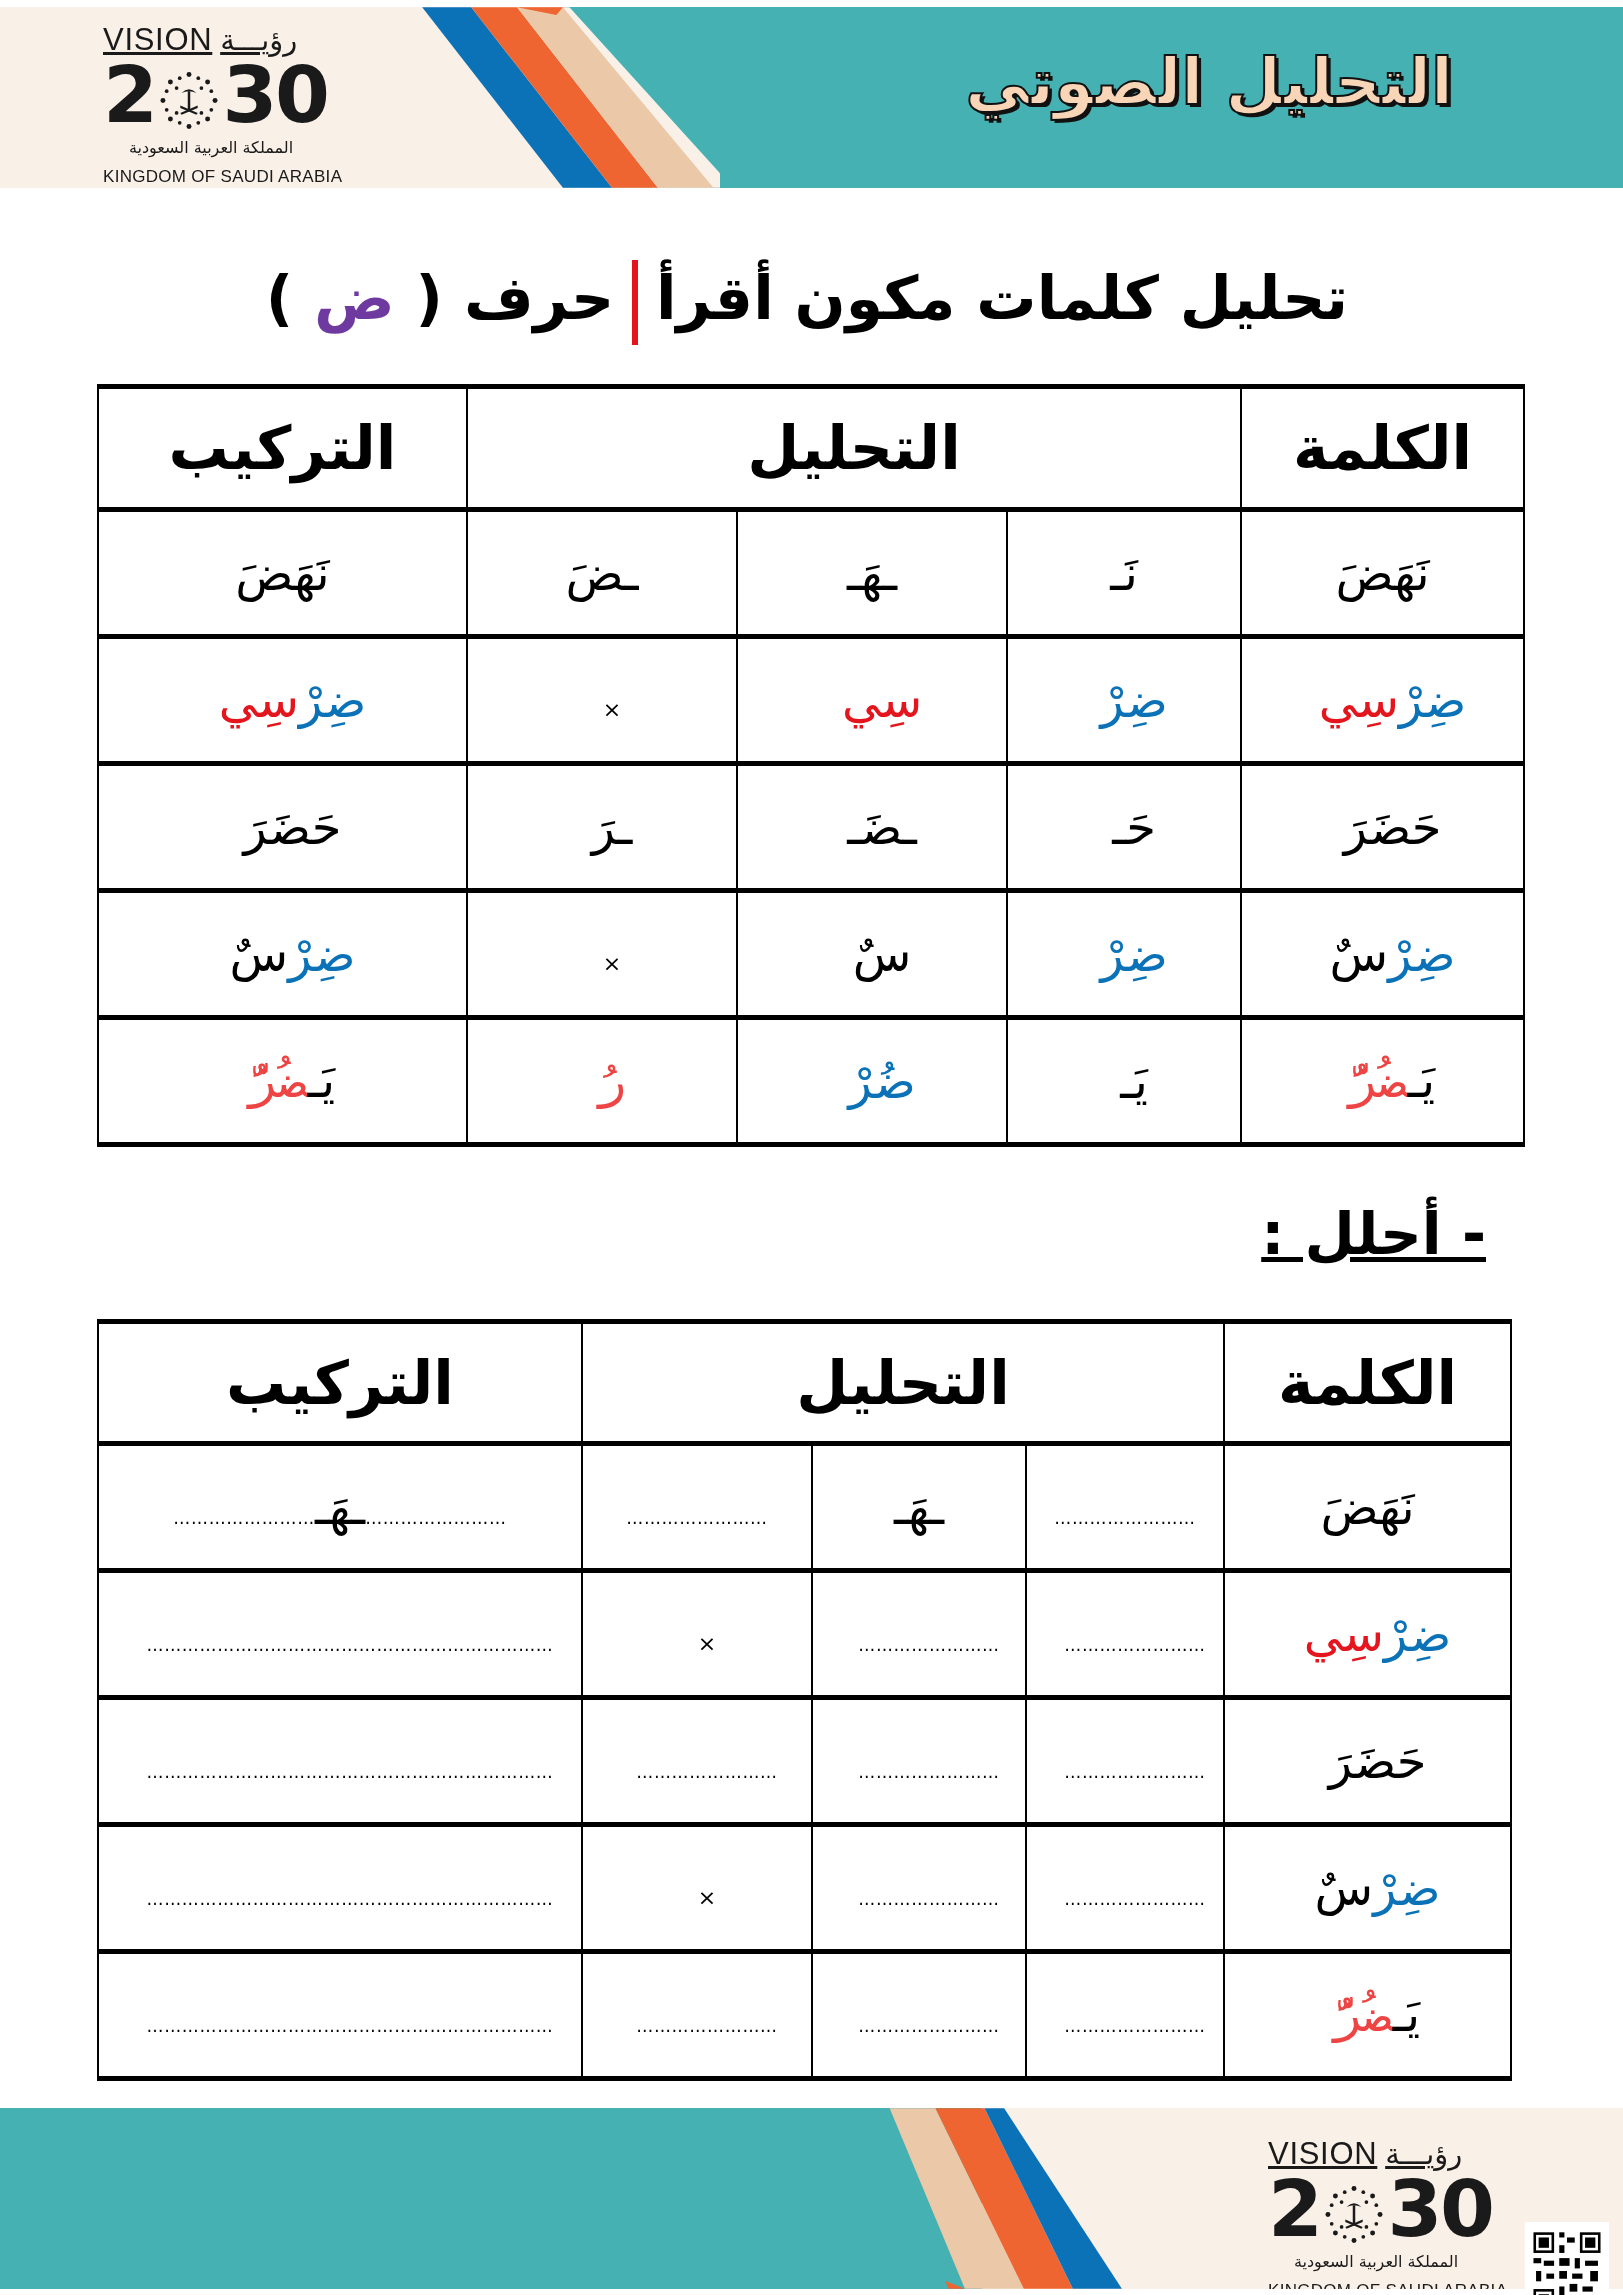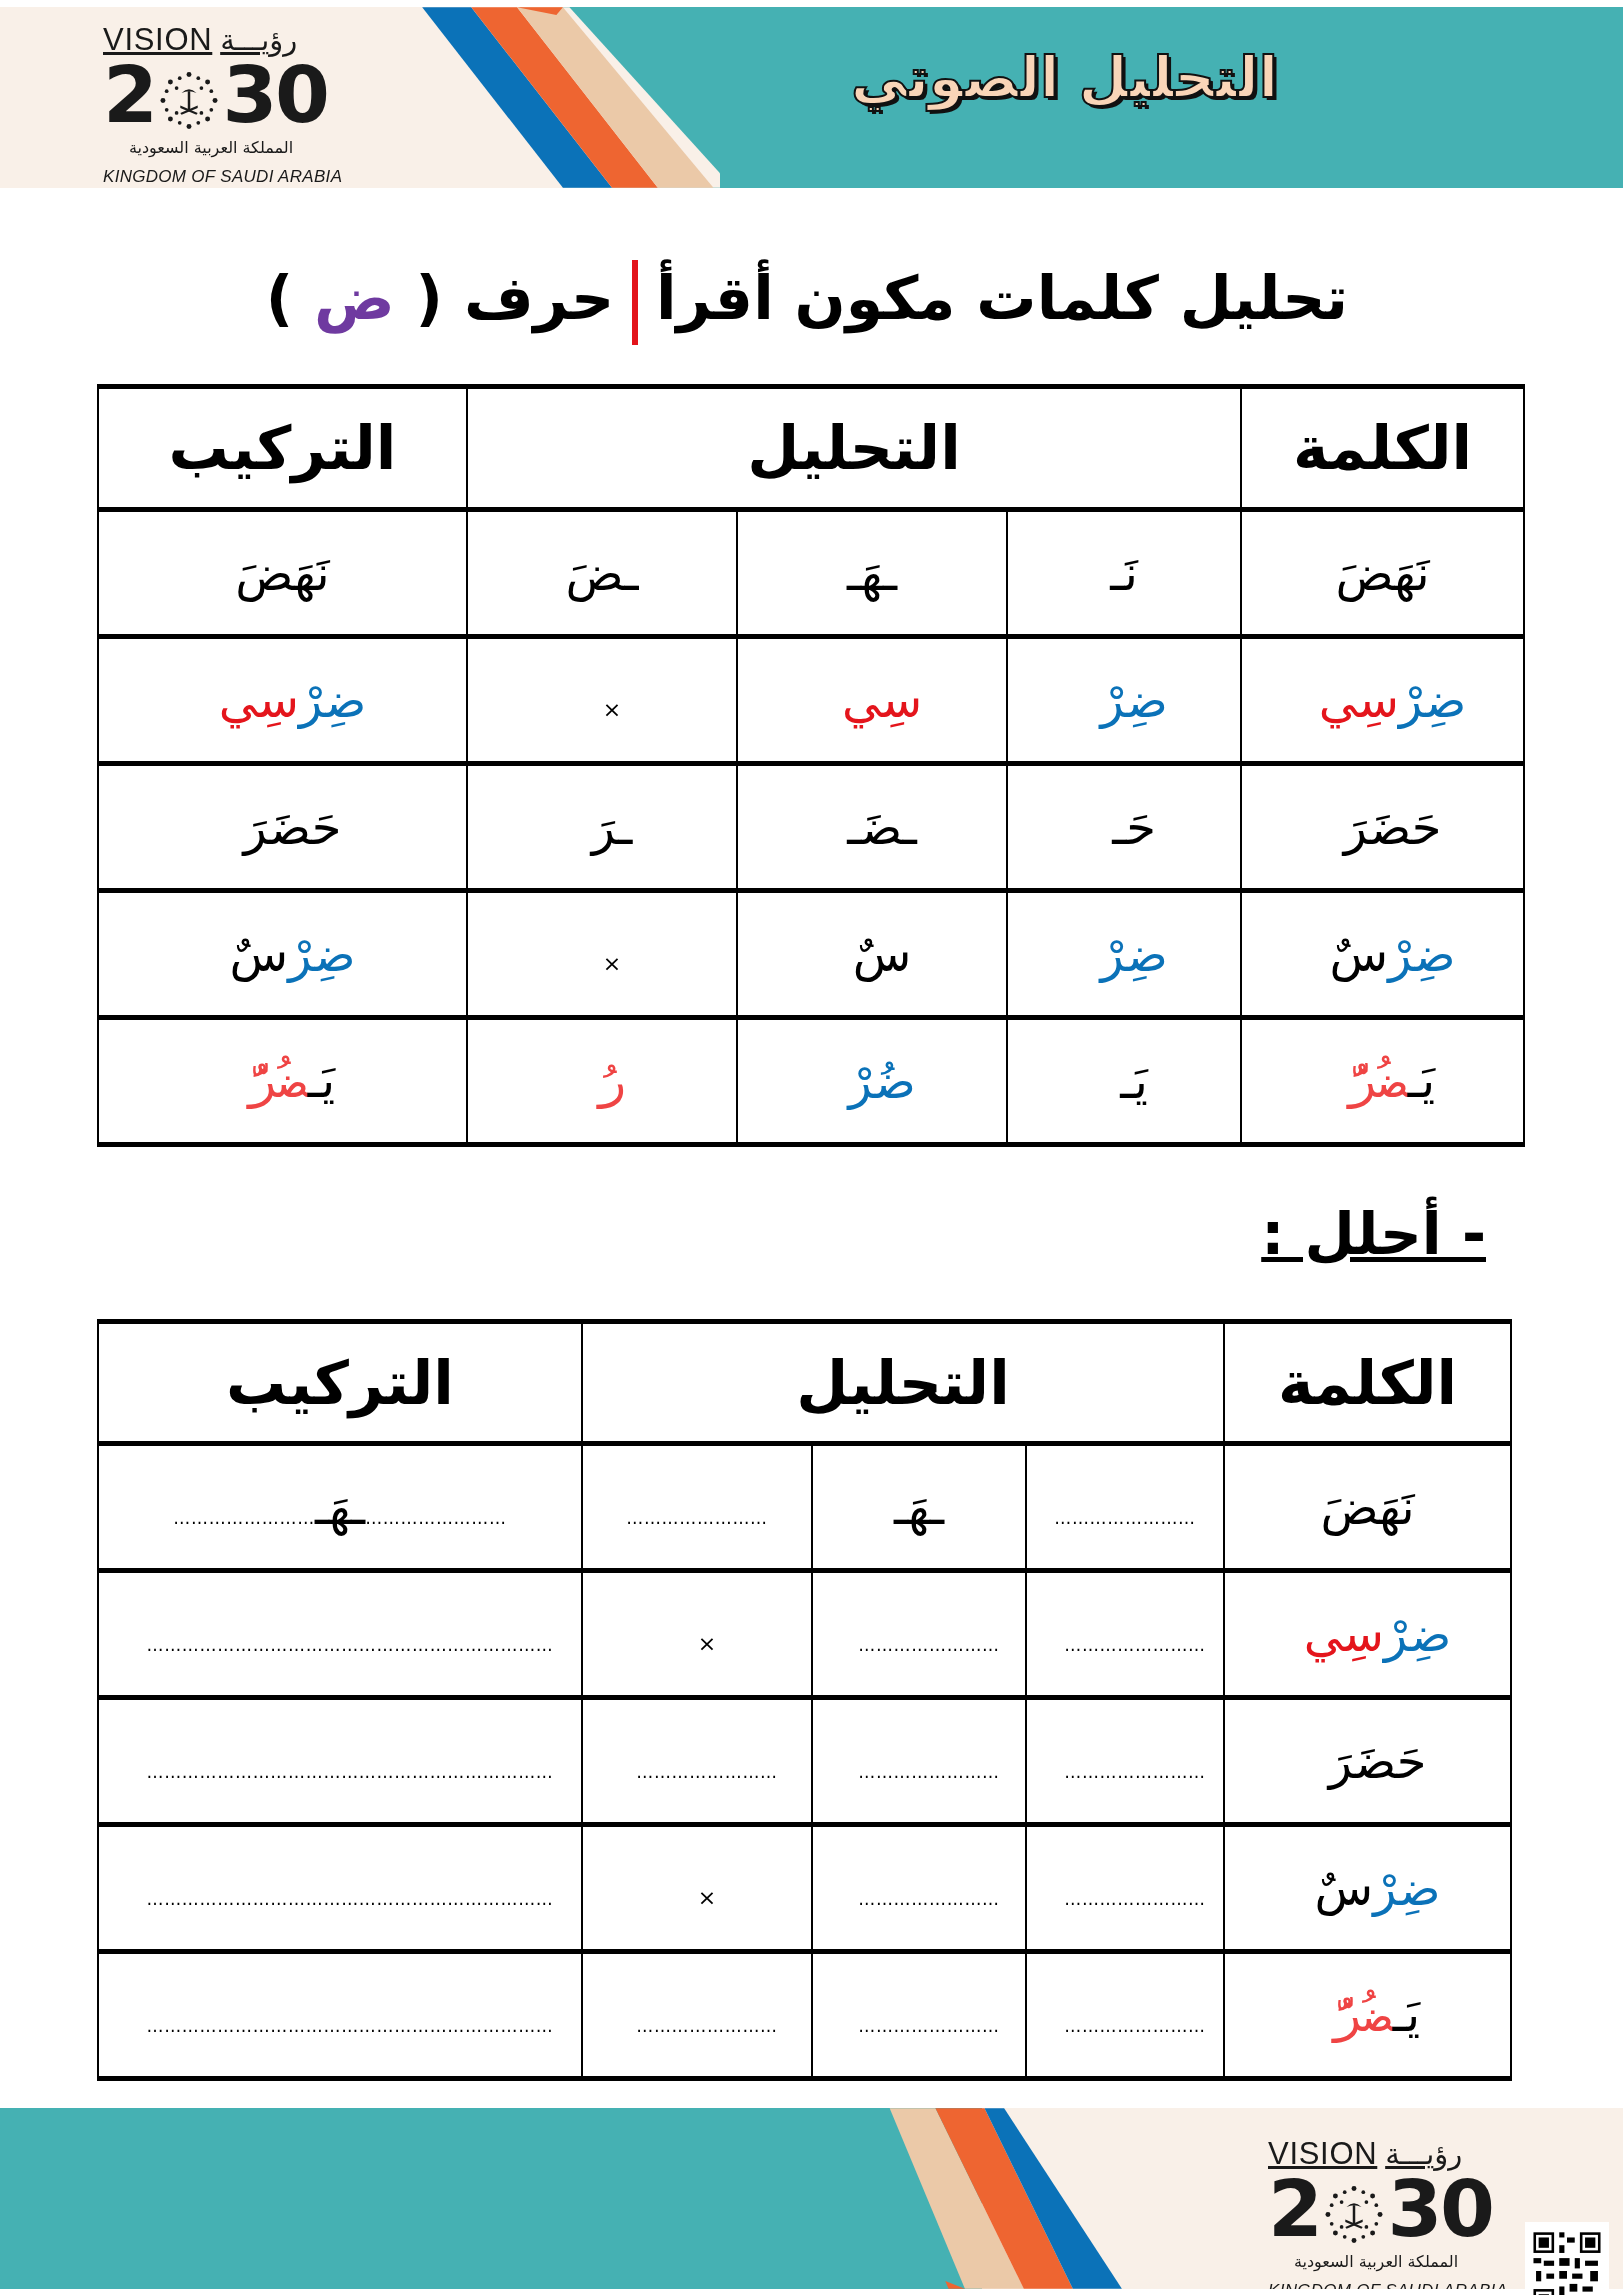--- a/index.html
+++ b/index.html
@@ -10,23 +10,23 @@
   .band-bottom { top:2108px; }
   .band .beige { position:absolute; top:0; height:100%; background:#f9f0e8; }
   .band .teal { position:absolute; top:0; height:100%; background:#45b1b3; }
   .band svg.stripes { position:absolute; top:0; left:0; }
   .logo { position:absolute; width:288px; height:164px; color:#1a1a1a; }
   .logo .l-vision { position:absolute; left:0; top:0; width:288px; font-family:"Liberation Sans", sans-serif; font-size:31px; letter-spacing:0.7px; white-space:nowrap;text-decoration:underline; }
   .logo .l-vision .ar { margin-left:7.9px; font-family:"DejaVu Sans", sans-serif; font-size:29px; }
   .logo .l-year { position:absolute; left:0; top:34px; font-family:"DejaVu Sans", sans-serif; font-weight:bold; font-size:79px; line-height:79px; letter-spacing:-2.6px; }
   .logo .l-year .star { display:inline-block; width:62px; height:65px; vertical-align:middle; margin:0 2.6px; }
   .logo .l-ar { position:absolute; left:0; top:116px; width:216px; text-align:center; font-size:16px; direction:rtl; }
-  .logo .l-en { position:absolute; left:0; top:145px; font-family:"Liberation Sans", sans-serif; font-size:17px; letter-spacing:0.3px; white-space:nowrap;font-style:italic; }
-  .page-title { position:absolute; top:38px; left:851px; width:602px; text-align:left; direction:rtl;
-     font-family:"DejaVu Sans", sans-serif; font-weight:bold; font-size:56px; color:#f9d5b8;
+  .logo .l-en { position:absolute; left:0; top:145px; font-family:"Liberation Sans", sans-serif; font-size:17px; letter-spacing:0.3px; white-space:nowrap; }
+  .page-title { position:absolute; top:38px; left:851px; width:602px; text-align:right; direction:rtl;
+     font-family:"DejaVu Sans", sans-serif; font-weight:bold; font-size:64px; color:#f9d5b8;
      -webkit-text-stroke:2px #111; text-shadow:3.3px 3.3px 0 #111; }
   .subtitle { position:absolute; top:249px; left:366px; width:982px; height:98px; direction:rtl; text-align:center;
      font-family:"DejaVu Sans", sans-serif; font-weight:bold; font-size:60px; color:#000; white-space:nowrap; line-height:98px; }
   .subtitle .sep { display:inline-block; width:5.2px; height:85px; background:#e3141b; vertical-align:middle; margin:0 18.3px; }
   .subtitle .letter { color:#6f3aa0; }
   table.grid { position:absolute; border-collapse:collapse; table-layout:fixed; direction:rtl; }
   table.grid td, table.grid th { border:2px solid #000; text-align:center; vertical-align:middle; padding:0;
      font-family:"DejaVu Sans", sans-serif; color:#000; }
   table.grid tr.row-sep td { border-top-width:5.2px;padding-left:20px; }
   table.grid th { font-weight:bold; font-size:60px; border-bottom-width:5.2px;text-align:center; }

